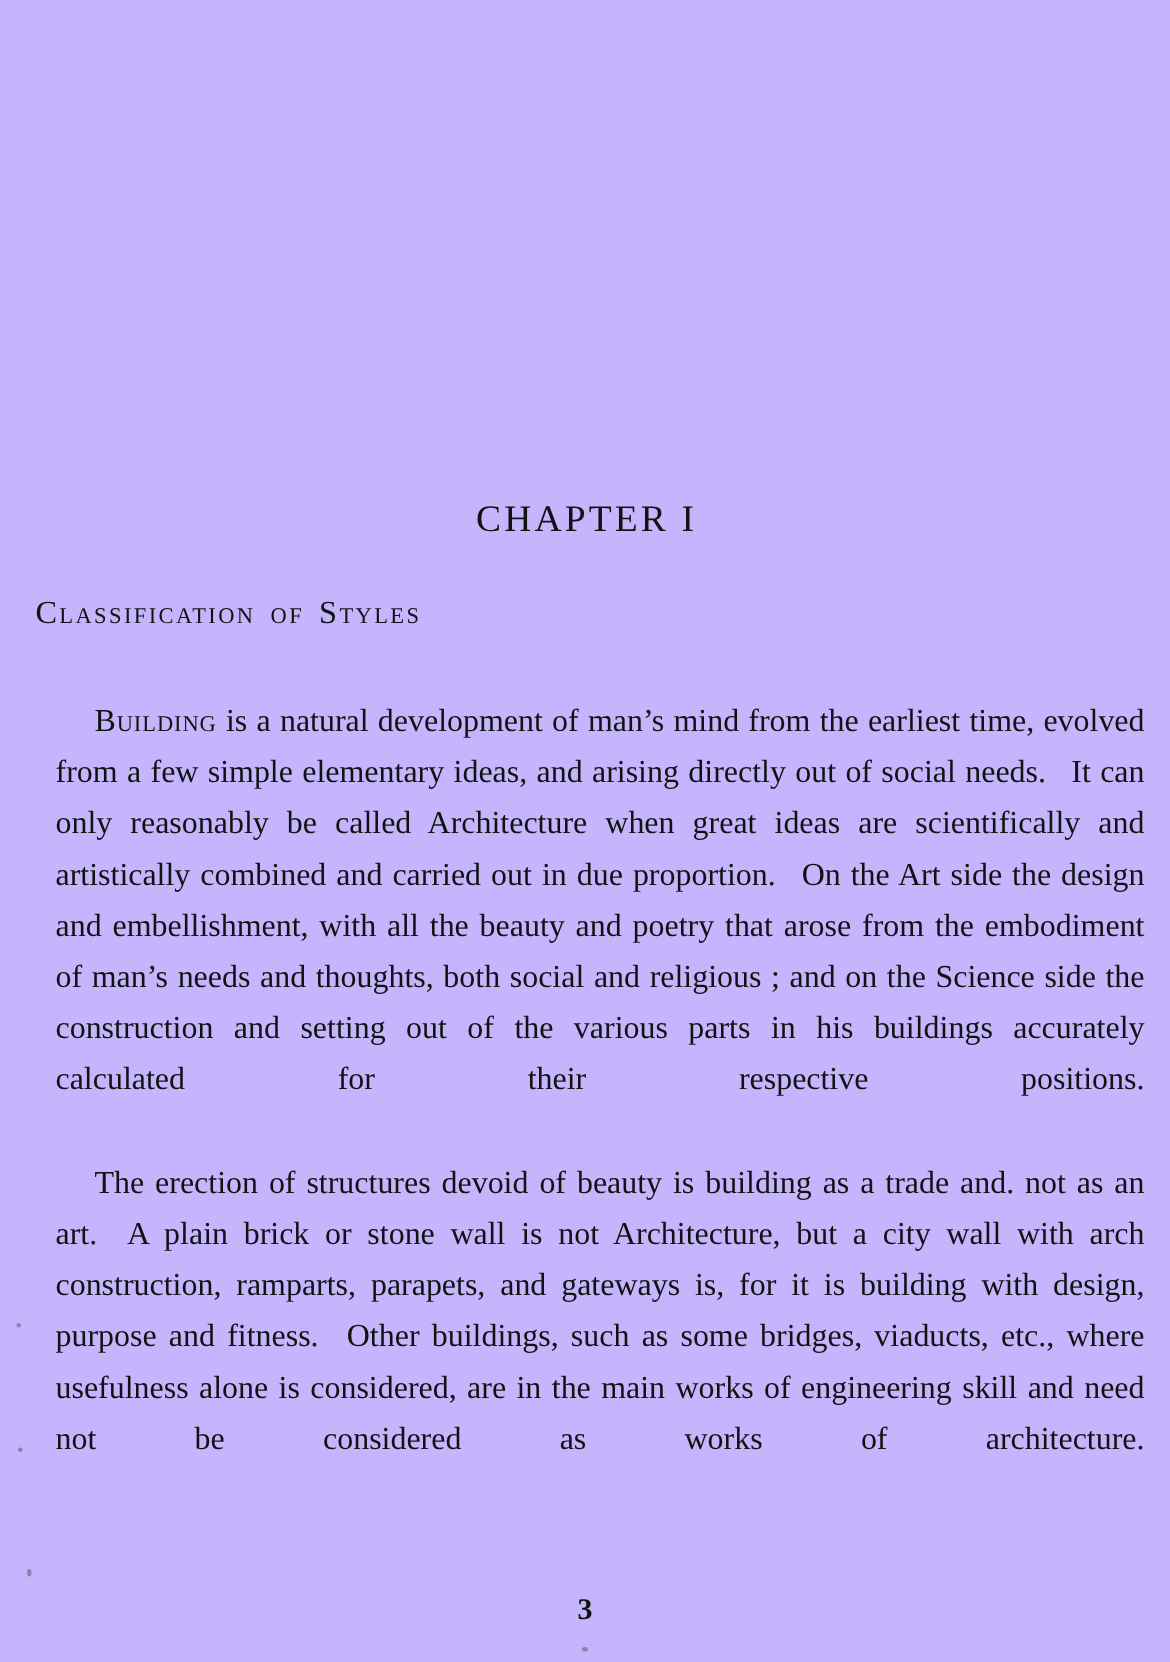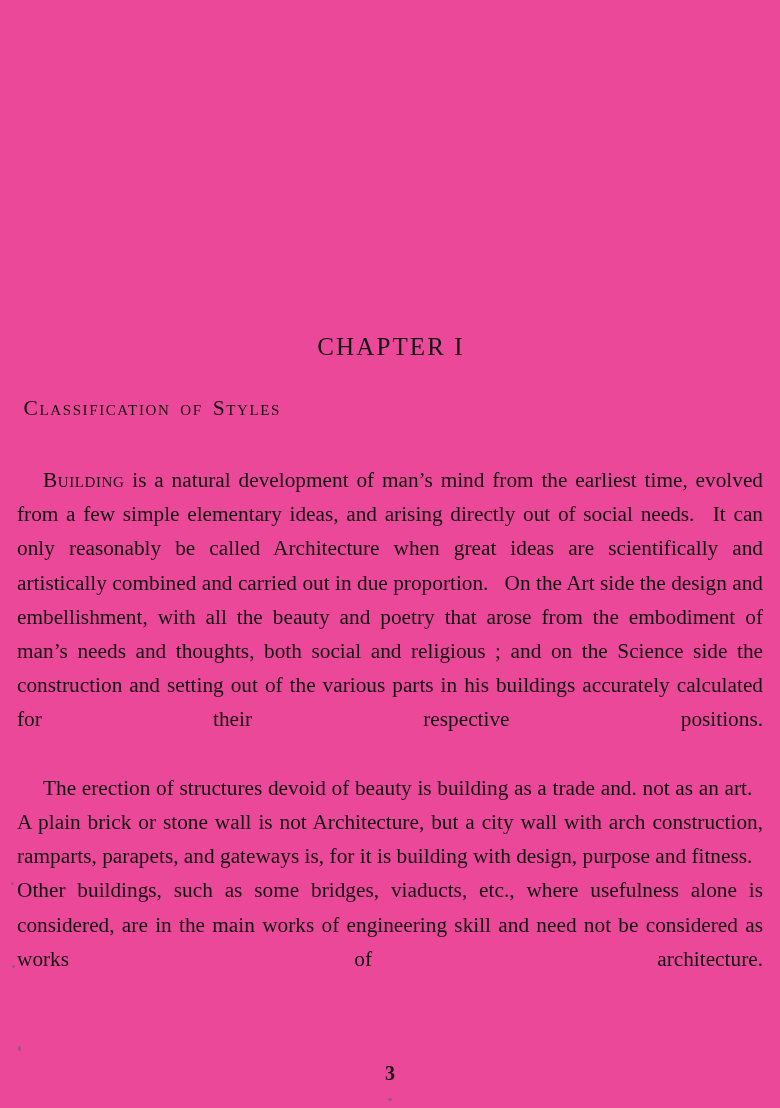--- a/index.html
+++ b/index.html
@@ -14,21 +14,21 @@
     position: relative;
     overflow: hidden;
     font-family: "Liberation Serif", "DejaVu Serif", serif;
     color: #121212;
     -webkit-font-smoothing: antialiased;
   }
 
   .page {
     position: absolute;
     inset: 0;
-    background: #ec4899;
+    background: #c4b5fd;
     padding-left: 48px;
   }
 
   
   .text-block {
     position: absolute;
     left: 17px;
     top: 0;
     width: 746px;
   }
@@ -74,20 +74,21 @@
   .para {
     margin: 0;
     font-size: 21.3px;
     line-height: 34.2px;
     text-align: justify;
     text-justify: inter-word;
     hyphens: none;
   }
   .para.indent {
     text-indent: 26px;
+    margin-left: 20px;
   }
   
   .para::after {
     content: "";
     display: inline-block;
     width: 100%;
   }
 
   .smallcaps {
     font-variant: small-caps;

